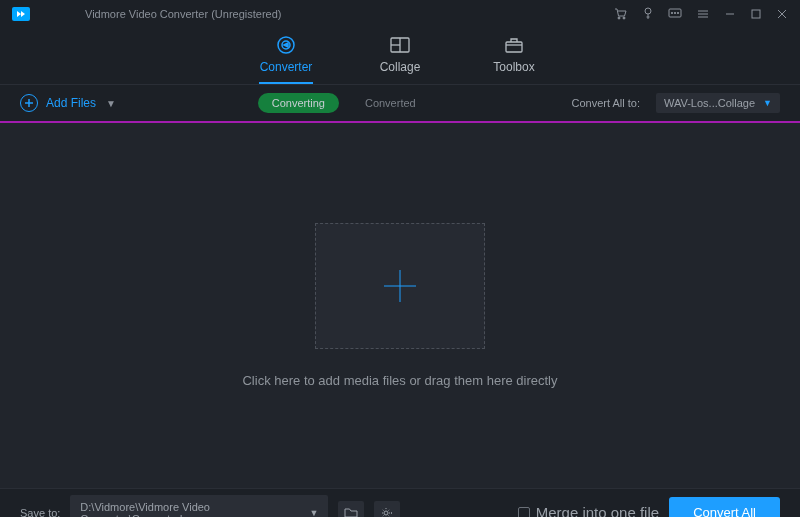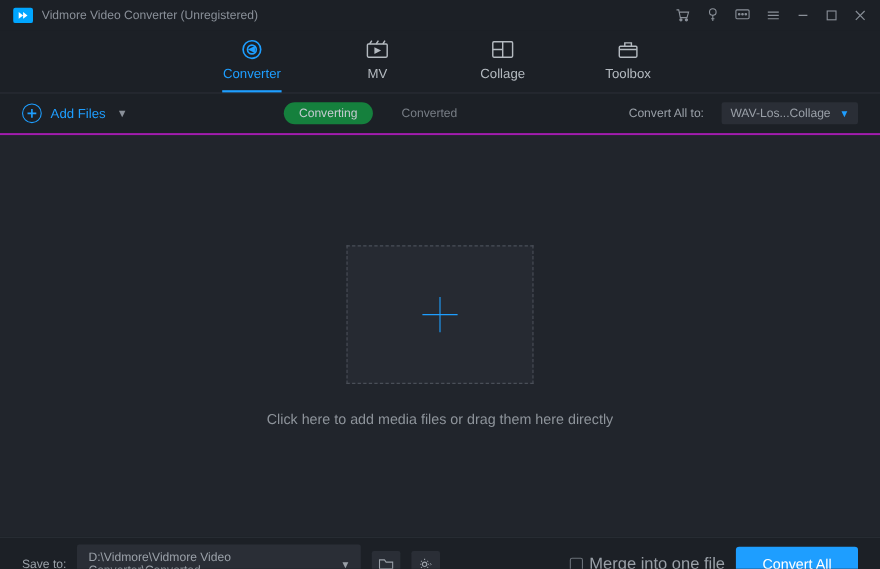--- a/index.html
+++ b/index.html
@@ -1,21 +1,21 @@
 <!DOCTYPE html>
 <html><head>
   <meta charset="utf-8">
   <style>
     * { margin: 0; padding: 0; box-sizing: border-box; }
     body { font-family: -apple-system, "Segoe UI", Arial, sans-serif; background: #1c2026; width: 800px; height: 517px; overflow: hidden; color: #9aa0a8; font-size: 12px; }
     
     .titlebar { height: 28px; display: flex; align-items: center; padding: 0 12px; background: #1c2026; }
     .app-icon { width: 18px; height: 14px; background: #00a6ff; border-radius: 2px; display: flex; align-items: center; justify-content: center; margin-right: 8px; }
     .app-icon svg { width: 10px; height: 8px; }
-    .app-title { font-size: 11px; color: #8a9099; flex: 1; }
+    .app-title { font-size: 11px; color: #8a9099; flex: 1; margin-left: 47px; }
     .win-controls { display: flex; gap: 14px; align-items: center; }
     .win-controls .ctrl { color: #8a9099; cursor: pointer; display: flex; align-items: center; }
     
     .nav-tabs { display: flex; justify-content: center; gap: 60px; padding: 8px 0 0; border-bottom: 1px solid #2a2e36; }
     .nav-tab { display: flex; flex-direction: column; align-items: center; gap: 6px; padding-bottom: 8px; cursor: pointer; border-bottom: 2px solid transparent; min-width: 54px; }
     .nav-tab.active { border-bottom-color: #1e9eff; }
     .nav-tab .icon { width: 22px; height: 18px; display: flex; align-items: center; justify-content: center; }
     .nav-tab .label { font-size: 12px; color: #b4bac0; }
     .nav-tab.active .label { color: #1e9eff; }
     
@@ -111,30 +111,20 @@
           <circle cx="11" cy="11" r="8"></circle>
           <circle cx="11" cy="11" r="4"></circle>
           <path d="M9 11 L13 9 L13 13 Z" fill="#1e9eff"></path>
         </svg>
     </div>
     <span class="label">Converter</span>
   </div>
   <div class="nav-tab">
     <div class="icon">
       <svg width="22" height="18" viewBox="0 0 22 18" stroke="#b4bac0" fill="none" stroke-width="1.3">
-          <rect x="2" y="4" width="18" height="12" rx="1"></rect>
-          <path d="M4 4 L6 1 M10 4 L12 1 M16 4 L18 1"></path>
-          <path d="M9 8 L13 10 L9 12 Z" fill="#b4bac0"></path>
-        </svg>
-    </div>
-    <span class="label">MV</span>
-  </div>
-  <div class="nav-tab">
-    <div class="icon">
-      <svg width="22" height="18" viewBox="0 0 22 18" stroke="#b4bac0" fill="none" stroke-width="1.3">
           <rect x="2" y="2" width="18" height="14" rx="1"></rect>
           <line x1="11" y1="2" x2="11" y2="16"></line>
           <line x1="2" y1="9" x2="11" y2="9"></line>
         </svg>
     </div>
     <span class="label">Collage</span>
   </div>
   <div class="nav-tab">
     <div class="icon">
       <svg width="22" height="18" viewBox="0 0 22 18" stroke="#b4bac0" fill="none" stroke-width="1.3">

